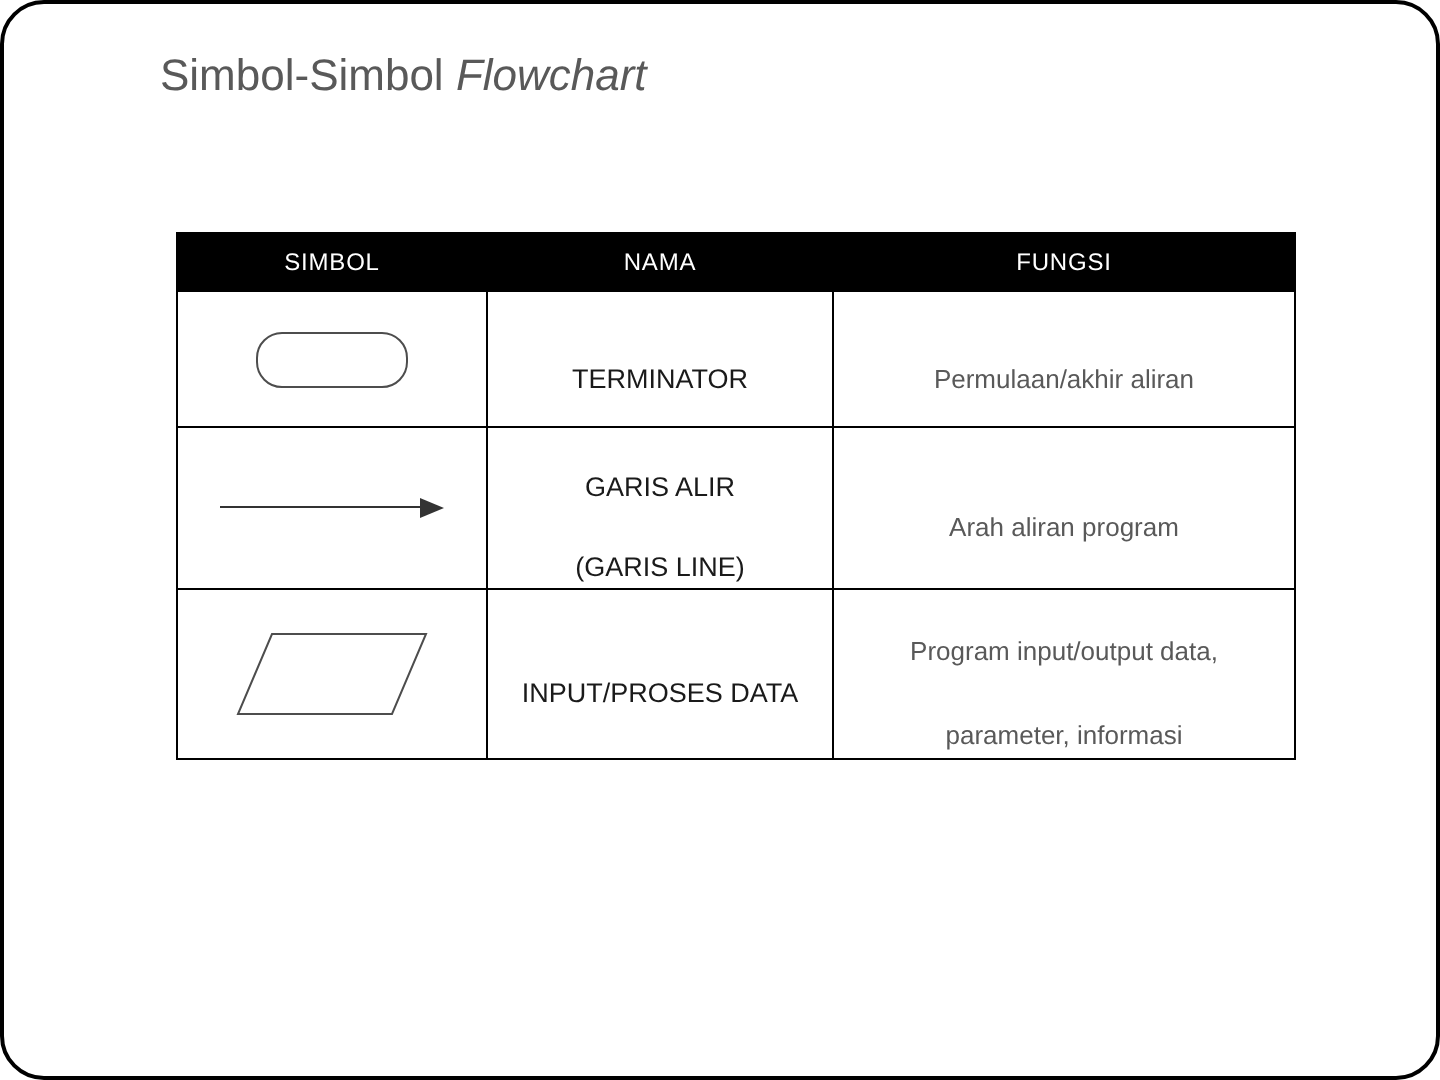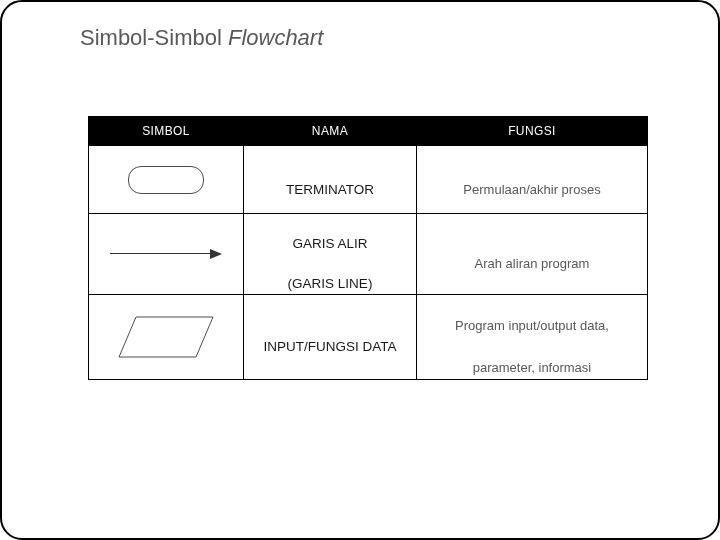--- a/index.html
+++ b/index.html
@@ -165,21 +165,21 @@
         <tr>
           <td class="shape-cell">
             <div class="shape-holder">
               <div class="sym-terminator"></div>
             </div>
           </td>
           <td class="nama">
             <span class="l2">TERMINATOR</span>
           </td>
           <td class="fungsi">
-            <span class="l2">Permulaan/akhir proses</span>
+            <span class="l2">Permulaan/akhir aliran</span>
           </td>
         </tr>
 
         <tr>
           <td class="shape-cell">
             <div class="shape-holder">
               <div class="sym-flowline">
                 <div class="line"></div>
                 <div class="head"></div>
               </div>
@@ -198,21 +198,21 @@
 
         <tr>
           <td class="shape-cell">
             <div class="shape-holder">
               <svg class="sym-io" viewBox="0 0 96 42">
                 <polygon points="18,1 95,1 78,41 1,41" fill="#ffffff" stroke="#4d4d4d" stroke-width="1"></polygon>
               </svg>
             </div>
           </td>
           <td class="nama">
-            <span class="l2">INPUT/FUNGSI DATA</span>
+            <span class="l2">INPUT/PROSES DATA</span>
           </td>
           <td class="fungsi">
             <span class="l2">Program input/output data,</span>
             <span class="l2">parameter, informasi</span>
           </td>
         </tr>
 
       </tbody>
     </table>
   </div>

